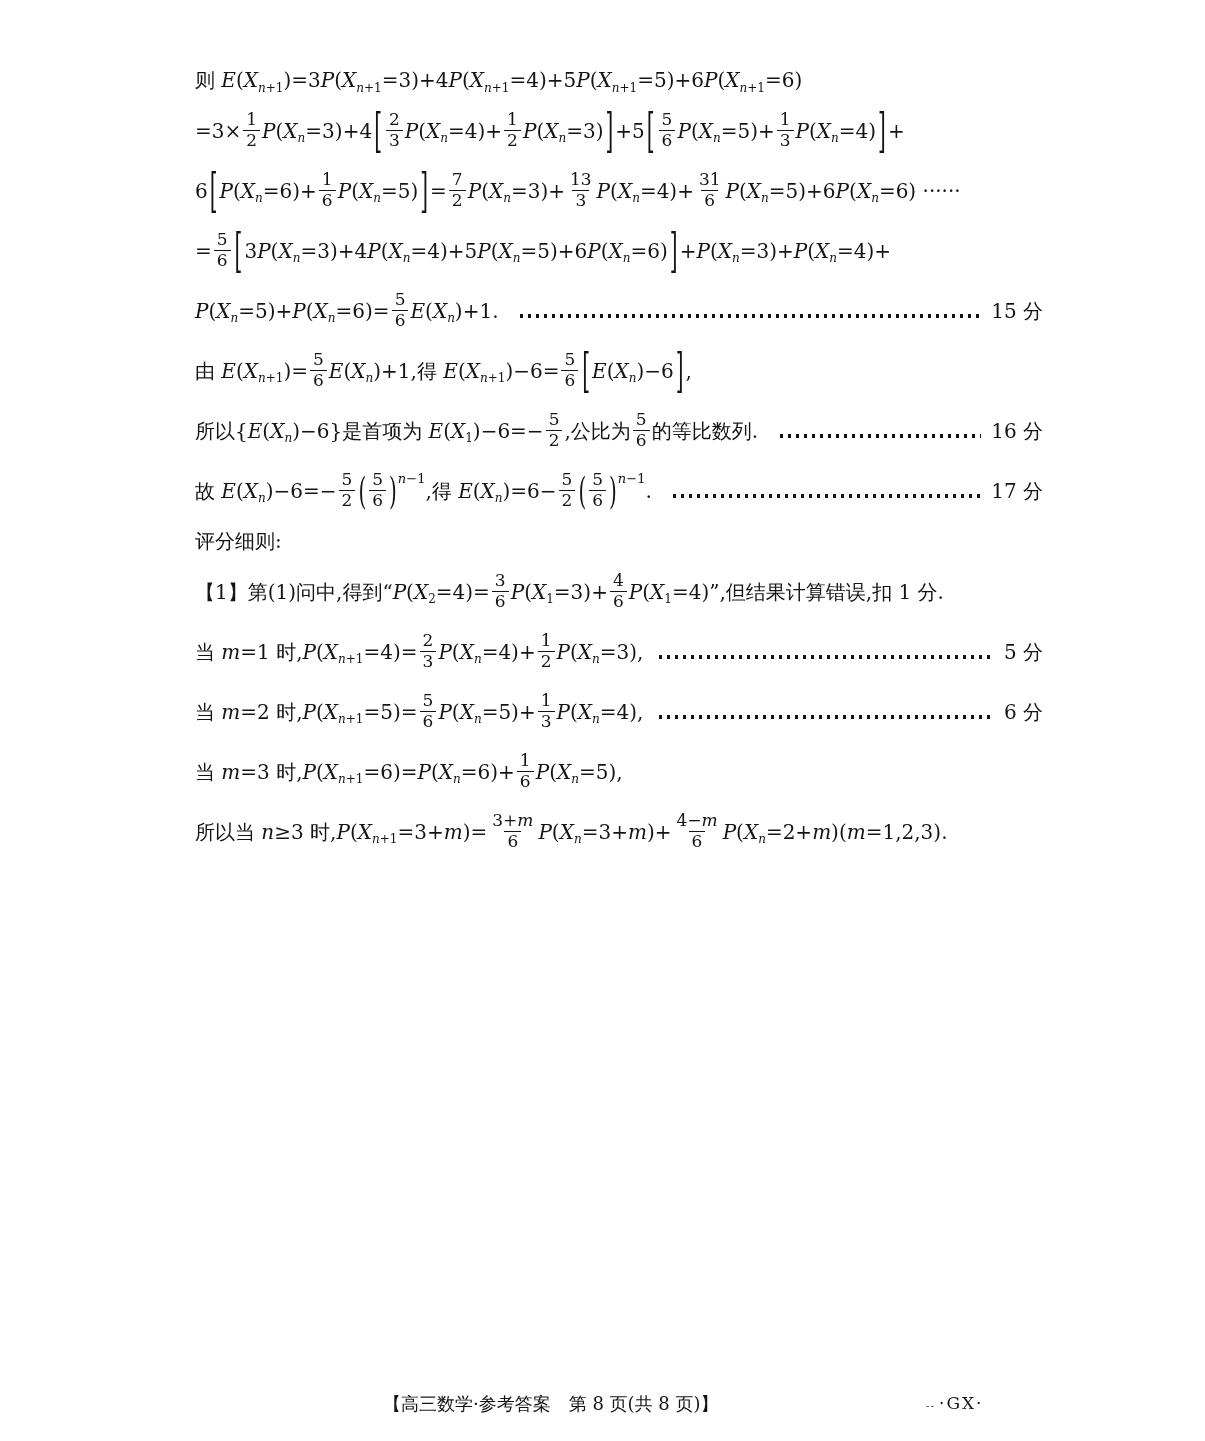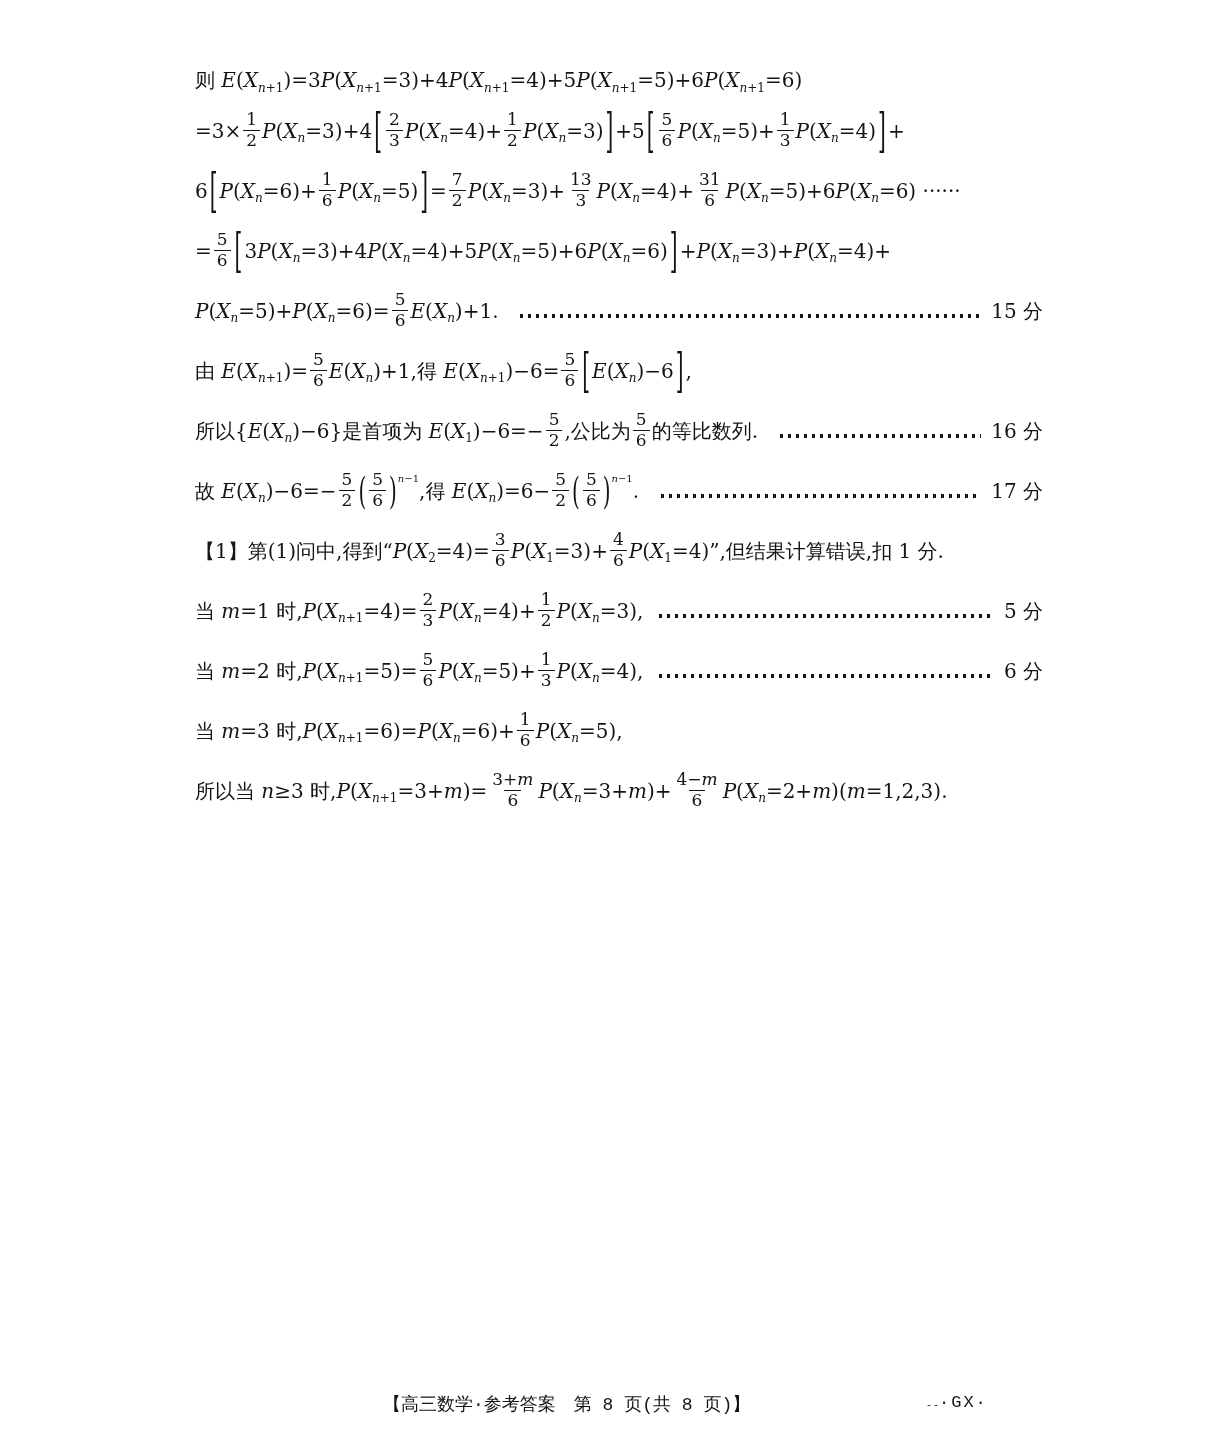--- a/index.html
+++ b/index.html
@@ -16,47 +16,48 @@
     font-size:20px;line-height:1.2;min-height:36px;margin-bottom:5px;
   }
   .line.tall{min-height:55px;}
   .frac{
     display:inline-flex;flex-direction:column;align-items:center;
     font-size:17px;line-height:1.15;margin:2px 2px;text-align:center;flex:0 0 auto;
   }
   .frac .num{padding:0 3px;}
   .frac .den{border-top:1.6px solid #141414;padding:0 3px;}
   .sb{font-size:12px;transform:translateY(8px);flex:0 0 auto;}
-  .sp{font-size:10px;transform:translateY(-12px);flex:0 0 auto;}
+  .sp{font-size:13px;transform:translateY(-12px);flex:0 0 auto;}
   .bb{display:inline-block;transform:scaleY(2.35);font-size:20px;font-weight:400;margin:0 2px;flex:0 0 auto;}
   .bp{display:inline-block;transform:scaleY(1.9);font-size:20px;margin:0 1px;flex:0 0 auto;}
   .dots{
     flex:1 1 auto;height:4px;margin:0 10px 0 9px;align-self:center;transform:translateY(5px);
     background:repeating-linear-gradient(to right,#141414 0 3px,transparent 3px 8px);
     min-width:30px;
   }
   .score{flex:0 0 auto;}
   i{font-style:italic;}
-  .footer{position:absolute;left:0;top:1392px;width:1205px;height:30px;font-size:18px;font-family:Liberation Mono, monospace;}
+  .footer{position:absolute;left:0;top:1392px;width:1205px;height:30px;font-size:18px;}
   .footer-center{position:absolute;left:383px;top:0;white-space:pre;}
   .footer-gx{position:absolute;left:939px;top:1px;font-size:17px;letter-spacing:2px;}
   .footer-artifact{position:absolute;left:926px;top:8px;font-size:10px;letter-spacing:1px;}
 </style>
 </head>
 <body>
 
 <div class="content" id="content">
     <div class="line"><span class="tx">则 <i>E</i>(<i>X</i></span><span class="sb"><i>n</i>+1</span><span class="tx">)=3<i>P</i>(<i>X</i></span><span class="sb"><i>n</i>+1</span><span class="tx">=3)+4<i>P</i>(<i>X</i></span><span class="sb"><i>n</i>+1</span><span class="tx">=4)+5<i>P</i>(<i>X</i></span><span class="sb"><i>n</i>+1</span><span class="tx">=5)+6<i>P</i>(<i>X</i></span><span class="sb"><i>n</i>+1</span><span class="tx">=6)</span></div>
     <div class="line tall"><span class="tx">=3×</span><span class="frac"><span class="num">1</span><span class="den">2</span></span><span class="tx"><i>P</i>(<i>X</i></span><span class="sb"><i>n</i></span><span class="tx">=3)+4</span><span class="bb">[</span><span class="frac"><span class="num">2</span><span class="den">3</span></span><span class="tx"><i>P</i>(<i>X</i></span><span class="sb"><i>n</i></span><span class="tx">=4)+</span><span class="frac"><span class="num">1</span><span class="den">2</span></span><span class="tx"><i>P</i>(<i>X</i></span><span class="sb"><i>n</i></span><span class="tx">=3)</span><span class="bb">]</span><span class="tx">+5</span><span class="bb">[</span><span class="frac"><span class="num">5</span><span class="den">6</span></span><span class="tx"><i>P</i>(<i>X</i></span><span class="sb"><i>n</i></span><span class="tx">=5)+</span><span class="frac"><span class="num">1</span><span class="den">3</span></span><span class="tx"><i>P</i>(<i>X</i></span><span class="sb"><i>n</i></span><span class="tx">=4)</span><span class="bb">]</span><span class="tx">+</span></div>
     <div class="line tall"><span class="tx">6</span><span class="bb">[</span><span class="tx"><i>P</i>(<i>X</i></span><span class="sb"><i>n</i></span><span class="tx">=6)+</span><span class="frac"><span class="num">1</span><span class="den">6</span></span><span class="tx"><i>P</i>(<i>X</i></span><span class="sb"><i>n</i></span><span class="tx">=5)</span><span class="bb">]</span><span class="tx">=</span><span class="frac"><span class="num">7</span><span class="den">2</span></span><span class="tx"><i>P</i>(<i>X</i></span><span class="sb"><i>n</i></span><span class="tx">=3)+</span><span class="frac"><span class="num">13</span><span class="den">3</span></span><span class="tx"><i>P</i>(<i>X</i></span><span class="sb"><i>n</i></span><span class="tx">=4)+</span><span class="frac"><span class="num">31</span><span class="den">6</span></span><span class="tx"><i>P</i>(<i>X</i></span><span class="sb"><i>n</i></span><span class="tx">=5)+6<i>P</i>(<i>X</i></span><span class="sb"><i>n</i></span><span class="tx">=6) ······</span></div>
     <div class="line tall"><span class="tx">=</span><span class="frac"><span class="num">5</span><span class="den">6</span></span><span class="bb">[</span><span class="tx">3<i>P</i>(<i>X</i></span><span class="sb"><i>n</i></span><span class="tx">=3)+4<i>P</i>(<i>X</i></span><span class="sb"><i>n</i></span><span class="tx">=4)+5<i>P</i>(<i>X</i></span><span class="sb"><i>n</i></span><span class="tx">=5)+6<i>P</i>(<i>X</i></span><span class="sb"><i>n</i></span><span class="tx">=6)</span><span class="bb">]</span><span class="tx">+<i>P</i>(<i>X</i></span><span class="sb"><i>n</i></span><span class="tx">=3)+<i>P</i>(<i>X</i></span><span class="sb"><i>n</i></span><span class="tx">=4)+</span></div>
     <div class="line tall"><span class="tx"><i>P</i>(<i>X</i></span><span class="sb"><i>n</i></span><span class="tx">=5)+<i>P</i>(<i>X</i></span><span class="sb"><i>n</i></span><span class="tx">=6)=</span><span class="frac"><span class="num">5</span><span class="den">6</span></span><span class="tx"><i>E</i>(<i>X</i></span><span class="sb"><i>n</i></span><span class="tx">)+1.  </span><span class="dots"></span><span class="score">15 分</span></div>
     <div class="line tall"><span class="tx">由 <i>E</i>(<i>X</i></span><span class="sb"><i>n</i>+1</span><span class="tx">)=</span><span class="frac"><span class="num">5</span><span class="den">6</span></span><span class="tx"><i>E</i>(<i>X</i></span><span class="sb"><i>n</i></span><span class="tx">)+1,得 <i>E</i>(<i>X</i></span><span class="sb"><i>n</i>+1</span><span class="tx">)−6=</span><span class="frac"><span class="num">5</span><span class="den">6</span></span><span class="bb">[</span><span class="tx"><i>E</i>(<i>X</i></span><span class="sb"><i>n</i></span><span class="tx">)−6</span><span class="bb">]</span><span class="tx">,</span></div>
     <div class="line tall"><span class="tx">所以{<i>E</i>(<i>X</i></span><span class="sb"><i>n</i></span><span class="tx">)−6}是首项为 <i>E</i>(<i>X</i></span><span class="sb">1</span><span class="tx">)−6=−</span><span class="frac"><span class="num">5</span><span class="den">2</span></span><span class="tx">,公比为</span><span class="frac"><span class="num">5</span><span class="den">6</span></span><span class="tx">的等比数列.  </span><span class="dots"></span><span class="score">16 分</span></div>
     <div class="line tall"><span class="tx">故 <i>E</i>(<i>X</i></span><span class="sb"><i>n</i></span><span class="tx">)−6=−</span><span class="frac"><span class="num">5</span><span class="den">2</span></span><span class="bp">(</span><span class="frac"><span class="num">5</span><span class="den">6</span></span><span class="bp">)</span><span class="sp"><i>n</i>−1</span><span class="tx">,得 <i>E</i>(<i>X</i></span><span class="sb"><i>n</i></span><span class="tx">)=6−</span><span class="frac"><span class="num">5</span><span class="den">2</span></span><span class="bp">(</span><span class="frac"><span class="num">5</span><span class="den">6</span></span><span class="bp">)</span><span class="sp"><i>n</i>−1</span><span class="tx">.  </span><span class="dots"></span><span class="score">17 分</span></div>
+    <div class="line"><span class="tx">评分细则:</span></div>
     <div class="line tall"><span class="tx">【1】第(1)问中,得到“<i>P</i>(<i>X</i></span><span class="sb">2</span><span class="tx">=4)=</span><span class="frac"><span class="num">3</span><span class="den">6</span></span><span class="tx"><i>P</i>(<i>X</i></span><span class="sb">1</span><span class="tx">=3)+</span><span class="frac"><span class="num">4</span><span class="den">6</span></span><span class="tx"><i>P</i>(<i>X</i></span><span class="sb">1</span><span class="tx">=4)”,但结果计算错误,扣 1 分.</span></div>
     <div class="line tall"><span class="tx">当 <i>m</i>=1 时,<i>P</i>(<i>X</i></span><span class="sb"><i>n</i>+1</span><span class="tx">=4)=</span><span class="frac"><span class="num">2</span><span class="den">3</span></span><span class="tx"><i>P</i>(<i>X</i></span><span class="sb"><i>n</i></span><span class="tx">=4)+</span><span class="frac"><span class="num">1</span><span class="den">2</span></span><span class="tx"><i>P</i>(<i>X</i></span><span class="sb"><i>n</i></span><span class="tx">=3), </span><span class="dots"></span><span class="score">5 分</span></div>
     <div class="line tall"><span class="tx">当 <i>m</i>=2 时,<i>P</i>(<i>X</i></span><span class="sb"><i>n</i>+1</span><span class="tx">=5)=</span><span class="frac"><span class="num">5</span><span class="den">6</span></span><span class="tx"><i>P</i>(<i>X</i></span><span class="sb"><i>n</i></span><span class="tx">=5)+</span><span class="frac"><span class="num">1</span><span class="den">3</span></span><span class="tx"><i>P</i>(<i>X</i></span><span class="sb"><i>n</i></span><span class="tx">=4), </span><span class="dots"></span><span class="score">6 分</span></div>
     <div class="line tall"><span class="tx">当 <i>m</i>=3 时,<i>P</i>(<i>X</i></span><span class="sb"><i>n</i>+1</span><span class="tx">=6)=<i>P</i>(<i>X</i></span><span class="sb"><i>n</i></span><span class="tx">=6)+</span><span class="frac"><span class="num">1</span><span class="den">6</span></span><span class="tx"><i>P</i>(<i>X</i></span><span class="sb"><i>n</i></span><span class="tx">=5),</span></div>
     <div class="line tall"><span class="tx">所以当 <i>n</i>≥3 时,<i>P</i>(<i>X</i></span><span class="sb"><i>n</i>+1</span><span class="tx">=3+<i>m</i>)=</span><span class="frac"><span class="num">3+<i>m</i></span><span class="den">6</span></span><span class="tx"><i>P</i>(<i>X</i></span><span class="sb"><i>n</i></span><span class="tx">=3+<i>m</i>)+</span><span class="frac"><span class="num">4−<i>m</i></span><span class="den">6</span></span><span class="tx"><i>P</i>(<i>X</i></span><span class="sb"><i>n</i></span><span class="tx">=2+<i>m</i>)(<i>m</i>=1,2,3).</span></div>
   </div>
 
 <div class="footer">
   <span class="footer-center">【高三数学·参考答案　第 8 页(共 8 页)】</span>
   <span class="footer-artifact">--</span>

